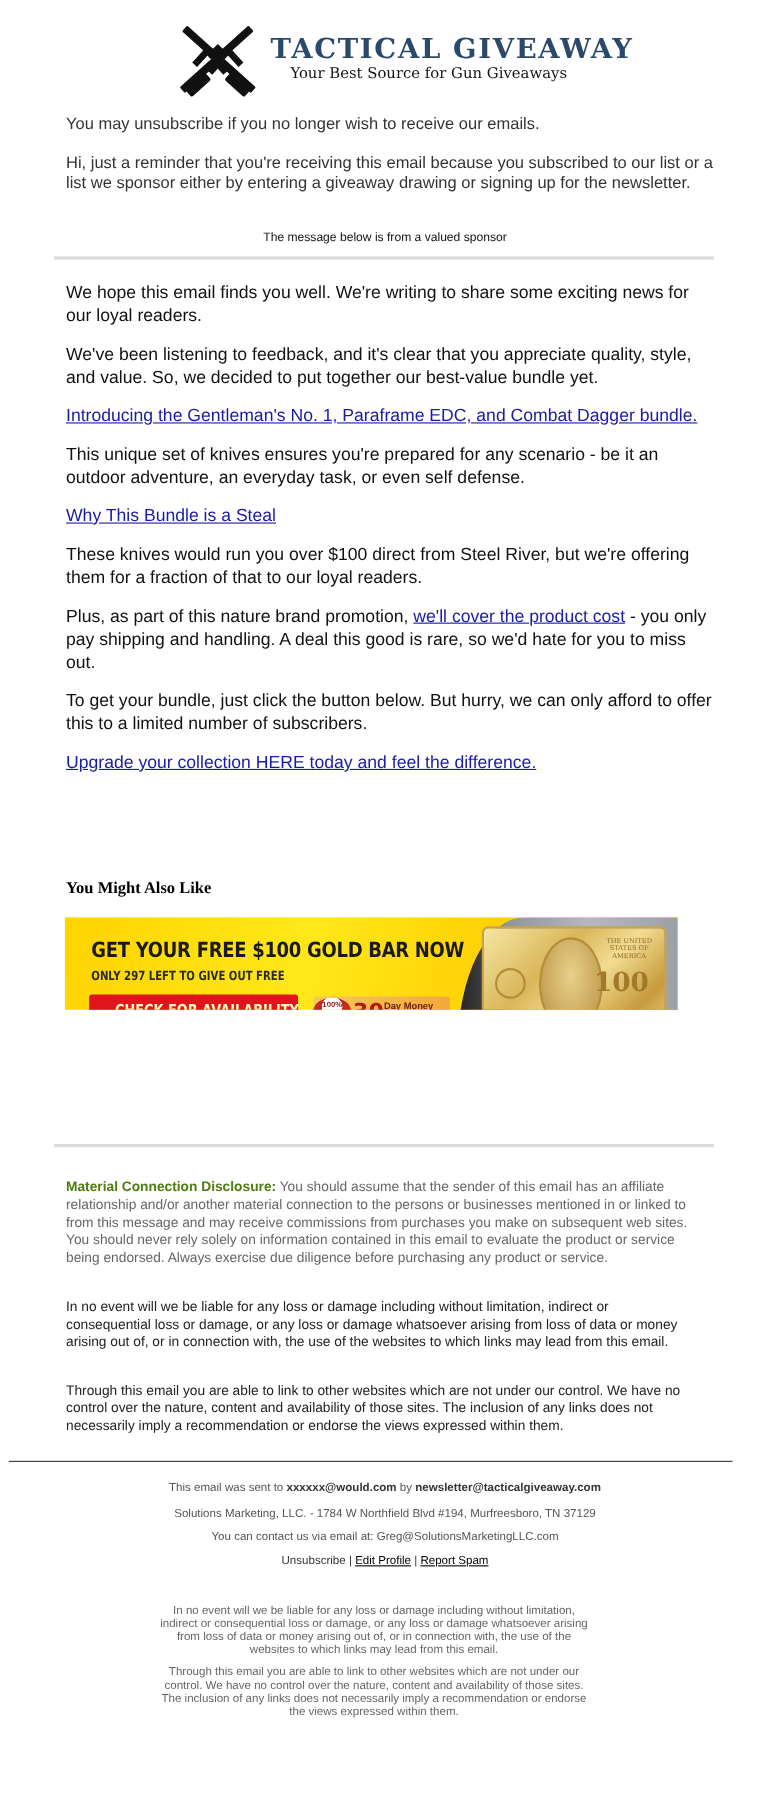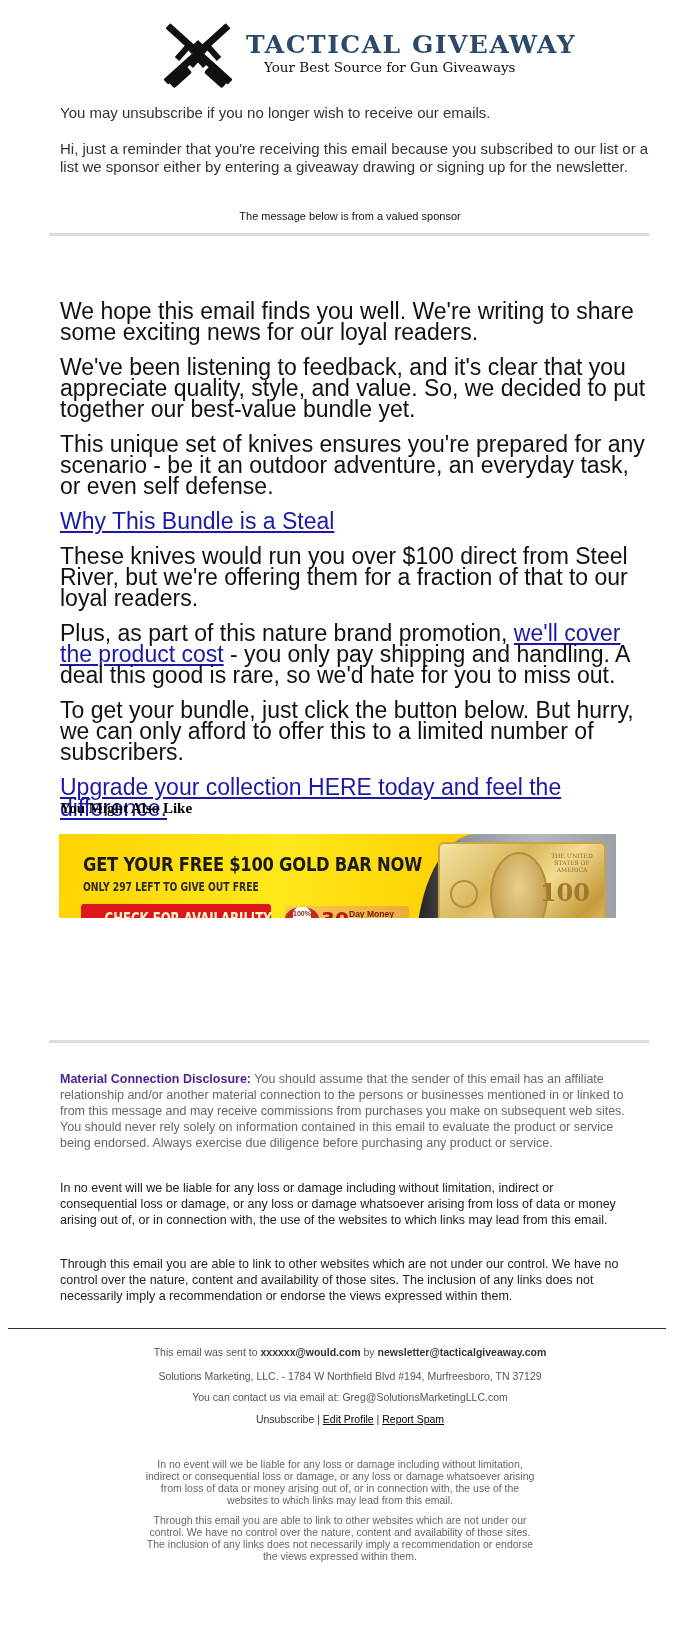--- a/index.html
+++ b/index.html
@@ -10,21 +10,21 @@
   .logo-title { position: absolute; left: 96px; top: 22px; font-family: "DejaVu Serif", serif; font-weight: bold; font-size: 25px; letter-spacing: 1.5px; color: #2b4a6b; white-space: nowrap; }
   .logo-sub { position: absolute; left: 114px; top: 51px; font-family: "DejaVu Serif", serif; font-size: 13.5px; color: #111; white-space: nowrap; }
   .logo-guns { position: absolute; left: 2px; top: 4px; width: 92px; height: 86px; }
 
   .intro { position: absolute; left: 60px; top: 104px; width: 590px; font-size: 15px; line-height: 18px; color: #333; }
   .intro p { margin-bottom: 18px; }
   .sponsor-note { position: absolute; left: 0; width: 700px; top: 210px; text-align: center; font-size: 11px; color: #111; }
 
   .sep-gray { position: absolute; left: 49px; width: 600px; height: 3px; background: #dcdcdc; }
 
-  .body-copy { position: absolute; left: 60px; top: 256px; width: 590px; font-size: 23px; line-height: 21px; color: #111; margin-top: 45px; }
+  .body-copy { position: absolute; left: 60px; top: 256px; width: 590px; font-size: 16px; line-height: 21px; color: #111; }
   .body-copy p { margin-bottom: 14px; }
   .body-copy a, .footer a { color: #1a1aa6; text-decoration: underline; }
 
   .also-title { position: absolute; left: 60px; top: 800px; font-family: "Liberation Serif", serif; font-weight: bold; font-size: 15px; color: #000; }
 
   .banner { position: absolute; left: 59px; top: 834px; width: 557px; height: 84px; overflow: hidden; background: linear-gradient(100deg, #ffd400 0%, #ffe81a 40%, #ffcc00 75%, #ff9f00 100%); display: block; }
   .banner-dark { position: absolute; right: 0; top: 0; width: 200px; height: 120px; background: linear-gradient(90deg, #222 0%, #3a3a3a 10%, #8e949b 22%, #b5b9bf 60%, #9aa0a6 100%); border-top-left-radius: 60px 120px; }
   .banner-h1 { position: absolute; left: 24px; top: 19px; font-family: "DejaVu Sans", sans-serif; font-weight: bold; font-size: 19px; color: #1a1a1a; letter-spacing: -0.3px; transform: scaleX(0.86); transform-origin: left; white-space: nowrap; }
   .banner-h2 { position: absolute; left: 24px; top: 46px; font-family: "DejaVu Sans", sans-serif; font-weight: bold; font-size: 11.5px; color: #2a2a2a; transform: scaleX(0.8); transform-origin: left; white-space: nowrap; }
   .banner-cta { position: absolute; left: 22px; top: 70px; width: 190px; height: 30px; background: #e0141b; border-radius: 3px; color: #fef9c3; font-family: "DejaVu Sans", sans-serif; font-weight: bold; font-size: 15px; line-height: 30px; text-align: center; white-space: nowrap; }
@@ -36,21 +36,21 @@
 
   .goldbar { position: absolute; left: 379px; top: 8px; width: 168px; height: 104px; border-radius: 6px; background: linear-gradient(135deg, #f5e6a3 0%, #d9b65a 35%, #f2dc92 55%, #c79a3c 80%, #e8cf80 100%); border: 2px solid #c9a24a; }
   .gb-oval { position: absolute; left: 50px; top: 8px; width: 58px; height: 86px; border-radius: 50%; border: 2px solid #b58d3a; background: radial-gradient(ellipse at 50% 40%, #e8d08a, #b89040); }
   .gb-100 { position: absolute; right: 14px; top: 34px; font-family: "DejaVu Serif", serif; font-weight: bold; font-size: 24px; color: #a07a2a; }
   .gb-seal { position: absolute; left: 10px; top: 36px; width: 28px; height: 28px; border-radius: 50%; border: 2px solid #b58d3a; }
   .gb-text { position: absolute; right: 10px; top: 8px; font-family: "DejaVu Serif", serif; font-size: 6px; line-height: 7px; color: #8a6a24; text-align: center; }
 
   .sep-gray2 { top: 1040px; }
 
   .disclosure { position: absolute; left: 60px; top: 1071px; width: 570px; font-size: 12.5px; line-height: 16px; color: #666; }
-  .disclosure b { color: #4c1d95; }
+  .disclosure b { color: #4d7c0f; }
   .legal { position: absolute; left: 60px; width: 570px; font-size: 12.5px; line-height: 16px; color: #222; }
 
   .sep-black { position: absolute; left: 8px; width: 658px; height: 1px; background: #333; top: 1328px; }
 
   .footer { position: absolute; left: 0; width: 700px; text-align: center; font-size: 10.5px; color: #555; }
   .footer b { color: #333; }
   .footer a { color: #000; }
   .footer-legal { position: absolute; left: 140px; width: 400px; text-align: center; font-size: 10.5px; line-height: 12px; color: #666; }
 </style>
 </head>
@@ -85,20 +85,21 @@
   <p>You may unsubscribe if you no longer wish to receive our emails.</p>
   <p>Hi, just a reminder that you're receiving this email because you subscribed to our list or a list we sponsor either by entering a giveaway drawing or signing up for the newsletter.</p>
 </div>
 <div class="sponsor-note">The message below is from a valued sponsor</div>
 
 <div class="sep-gray" style="top:233px;"></div>
 
 <div class="body-copy">
   <p>We hope this email finds you well. We're writing to share some exciting news for our loyal readers.</p>
   <p>We've been listening to feedback, and it's clear that you appreciate quality, style, and value. So, we decided to put together our best-value bundle yet.</p>
+  <p><a href="#">Introducing the Gentleman's No. 1, Paraframe EDC, and Combat Dagger bundle.</a></p>
   <p>This unique set of knives ensures you're prepared for any scenario - be it an outdoor adventure, an everyday task, or even self defense.</p>
   <p><a href="#">Why This Bundle is a Steal</a></p>
   <p>These knives would run you over $100 direct from Steel River, but we're offering them for a fraction of that to our loyal readers.</p>
   <p><span>Plus, as part of this nature brand promotion, </span><a href="#">we'll cover the product cost</a><span> - you only pay shipping and handling. A deal this good is rare, so we'd hate for you to miss out.</span></p>
   <p>To get your bundle, just click the button below. But hurry, we can only afford to offer this to a limited number of subscribers.</p>
   <p><a href="#">Upgrade your collection HERE today and feel the difference.</a></p>
 </div>
 
 <div class="also-title">You Might Also Like</div>
 

